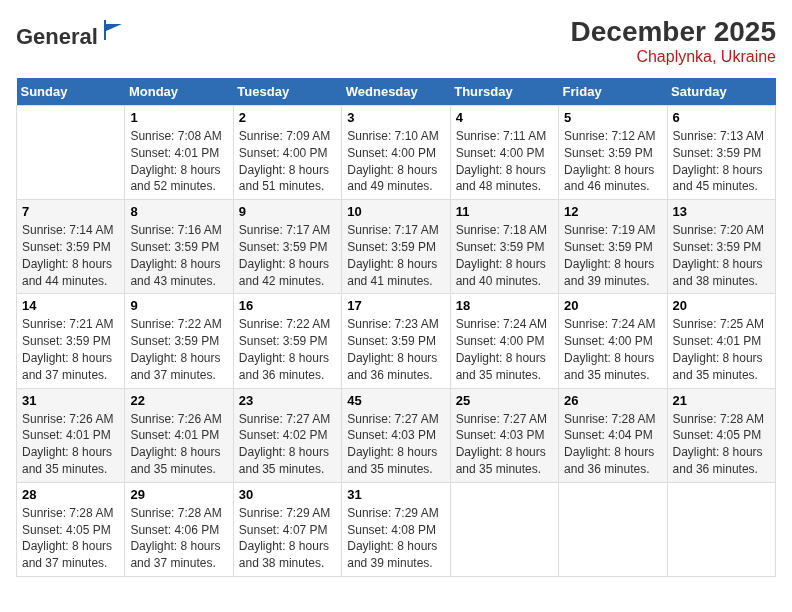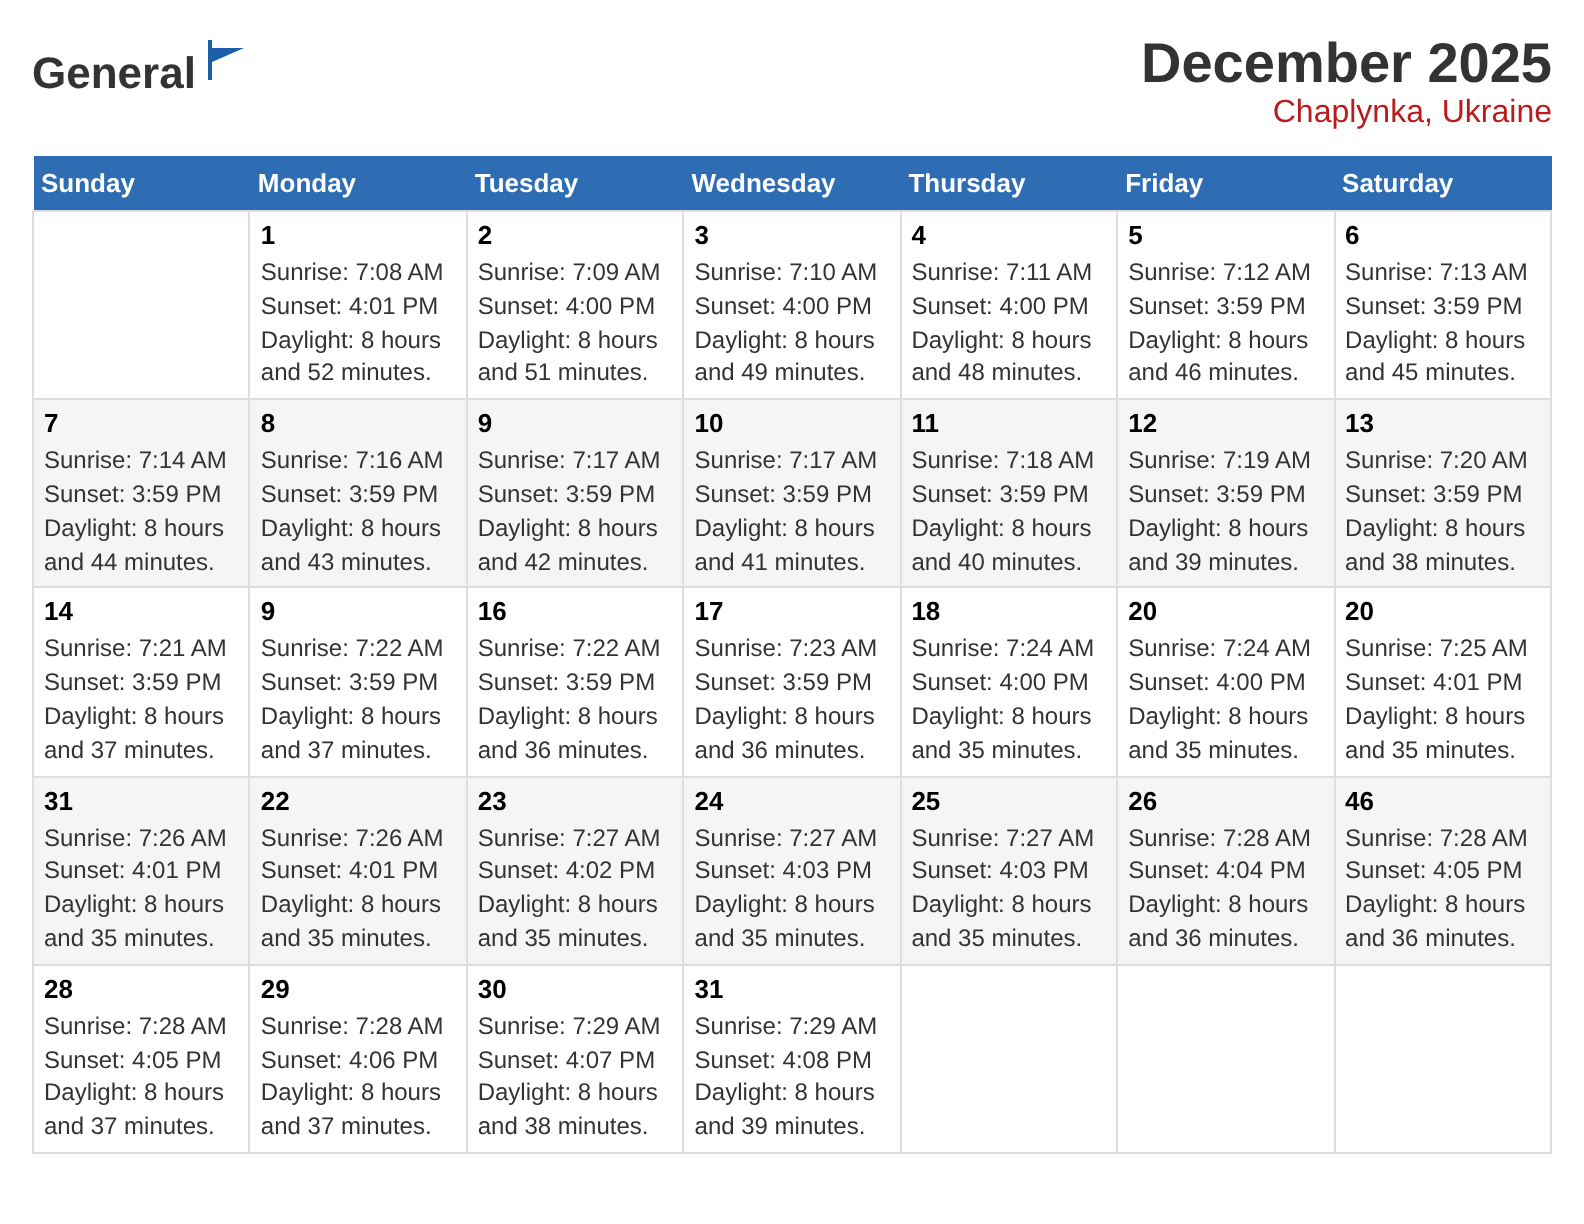--- a/index.html
+++ b/index.html
@@ -210,33 +210,33 @@
         </td>
         <td>
           <div class="day-num">22</div>
           <div class="day-info">Sunrise: 7:26 AM<br>Sunset: 4:01 PM<br>Daylight: 8 hours<br>and 35 minutes.</div>
         </td>
         <td>
           <div class="day-num">23</div>
           <div class="day-info">Sunrise: 7:27 AM<br>Sunset: 4:02 PM<br>Daylight: 8 hours<br>and 35 minutes.</div>
         </td>
         <td>
-          <div class="day-num">24</div>
+          <div class="day-num">45</div>
           <div class="day-info">Sunrise: 7:27 AM<br>Sunset: 4:03 PM<br>Daylight: 8 hours<br>and 35 minutes.</div>
         </td>
         <td>
           <div class="day-num">25</div>
           <div class="day-info">Sunrise: 7:27 AM<br>Sunset: 4:03 PM<br>Daylight: 8 hours<br>and 35 minutes.</div>
         </td>
         <td>
           <div class="day-num">26</div>
           <div class="day-info">Sunrise: 7:28 AM<br>Sunset: 4:04 PM<br>Daylight: 8 hours<br>and 36 minutes.</div>
         </td>
         <td>
-          <div class="day-num">46</div>
+          <div class="day-num">21</div>
           <div class="day-info">Sunrise: 7:28 AM<br>Sunset: 4:05 PM<br>Daylight: 8 hours<br>and 36 minutes.</div>
         </td>
       </tr>
       <tr>
         <td>
           <div class="day-num">28</div>
           <div class="day-info">Sunrise: 7:28 AM<br>Sunset: 4:05 PM<br>Daylight: 8 hours<br>and 37 minutes.</div>
         </td>
         <td>
           <div class="day-num">29</div>

